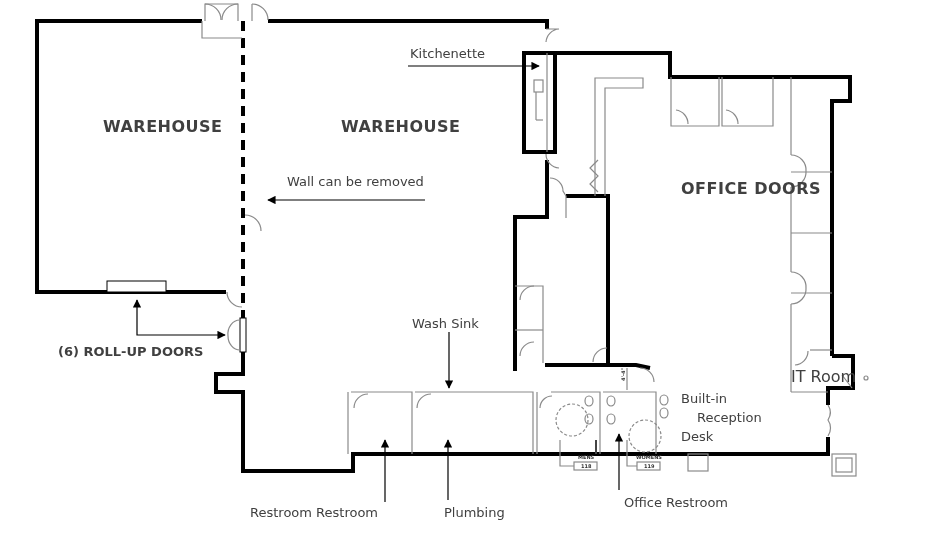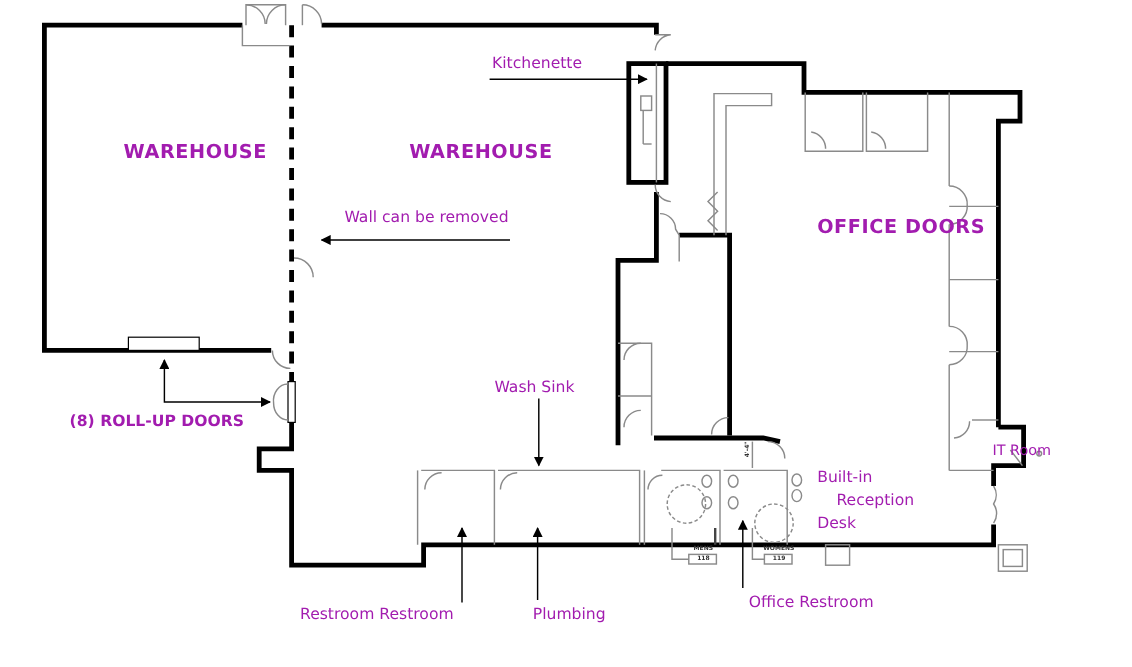--- a/index.html
+++ b/index.html
@@ -1,18 +1,18 @@
 <!DOCTYPE html>
 <html><head>
 <meta charset="utf-8">
 <style>
   html, body { margin: 0; padding: 0; background: #ffffff; }
   body { width: 943px; height: 556px; position: relative; overflow: hidden; font-family: "DejaVu Sans", "Liberation Sans", sans-serif; }
   #plan { position: absolute; left: 0; top: 0; }
-  .lbl { position: absolute; color: #a21caf; white-space: nowrap; line-height: 1; }
+  .lbl { position: absolute; color: #404040; white-space: nowrap; line-height: 1; }
   .room { font-weight: bold; font-size: 16px; letter-spacing: 0.5px; margin-left: 34px; }
   .note { font-size: 13px; }
   .tiny { font-size: 5px; font-weight: bold; color: #333; }
 </style>
 </head>
 <body>
 
 <svg id="plan" width="943" height="556" viewBox="0 0 943 556" xmlns="http://www.w3.org/2000/svg">
   <defs>
     <marker id="arrow" viewBox="0 0 10 10" refX="9" refY="5" markerWidth="7" markerHeight="7" orient="auto-start-reverse">
@@ -135,25 +135,25 @@
     <line x1="449" y1="332" x2="449" y2="388" marker-end="url(#arrow)"></line>
     <line x1="385" y1="502" x2="385" y2="440" marker-end="url(#arrow)"></line>
     <line x1="448" y1="500" x2="448" y2="440" marker-end="url(#arrow)"></line>
     <line x1="619" y1="490" x2="619" y2="434" marker-end="url(#arrow)"></line>
   </g>
 </svg>
 
 <div class="lbl room" style="left:69px;top:119px;">WAREHOUSE</div>
 <div class="lbl room" style="left:307px;top:119px;">WAREHOUSE</div>
 <div class="lbl room" style="left:647px;top:181px;">OFFICE DOORS</div>
-<div class="lbl note" style="left:827px;top:369px;font-size:12px;">IT Room</div>
+<div class="lbl note" style="left:791px;top:369px;font-size:16px;">IT Room</div>
 
 <div class="lbl note" style="left:410px;top:47px;">Kitchenette</div>
 <div class="lbl note" style="left:287px;top:175px;">Wall can be removed</div>
-<div class="lbl note" style="left:58px;top:345px;font-weight:bold;">(8) ROLL-UP DOORS</div>
+<div class="lbl note" style="left:58px;top:345px;font-weight:bold;">(6) ROLL-UP DOORS</div>
 <div class="lbl note" style="left:412px;top:317px;">Wash Sink</div>
 <div class="lbl note" style="left:250px;top:506px;">Restroom Restroom</div>
 <div class="lbl note" style="left:444px;top:506px;">Plumbing</div>
 <div class="lbl note" style="left:578px;top:496px;margin-left:46px;">Office Restroom</div>
 <div class="lbl note" style="left:681px;top:392px;">Built-in</div>
 <div class="lbl note" style="left:681px;top:411px;margin-left:16px;">Reception</div>
 <div class="lbl note" style="left:681px;top:430px;">Desk</div>
 
 <div class="lbl tiny" style="left:578px;top:455px;">MENS</div>
 <div class="lbl tiny" style="left:581px;top:464px;">118</div>

